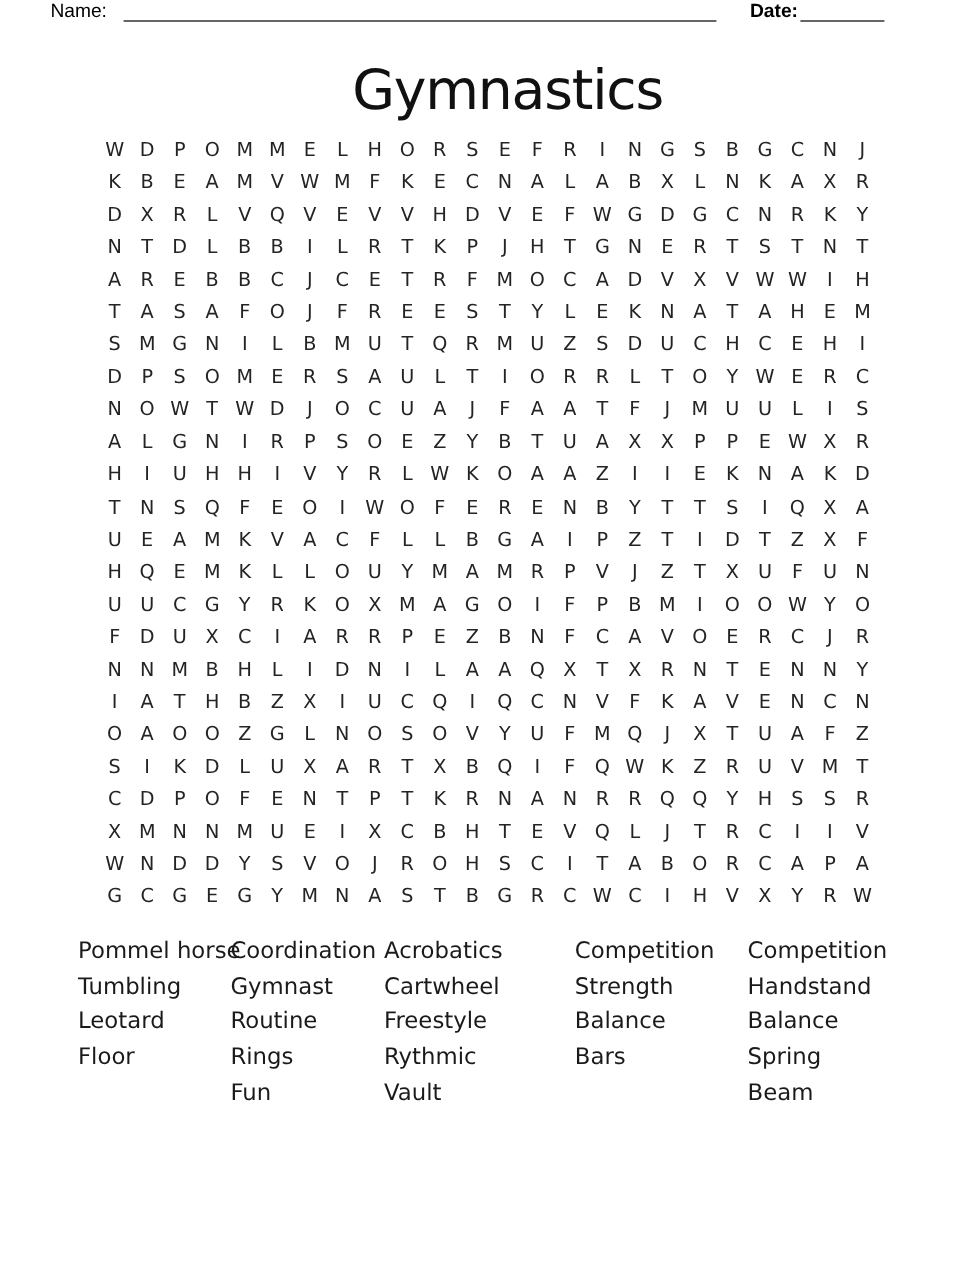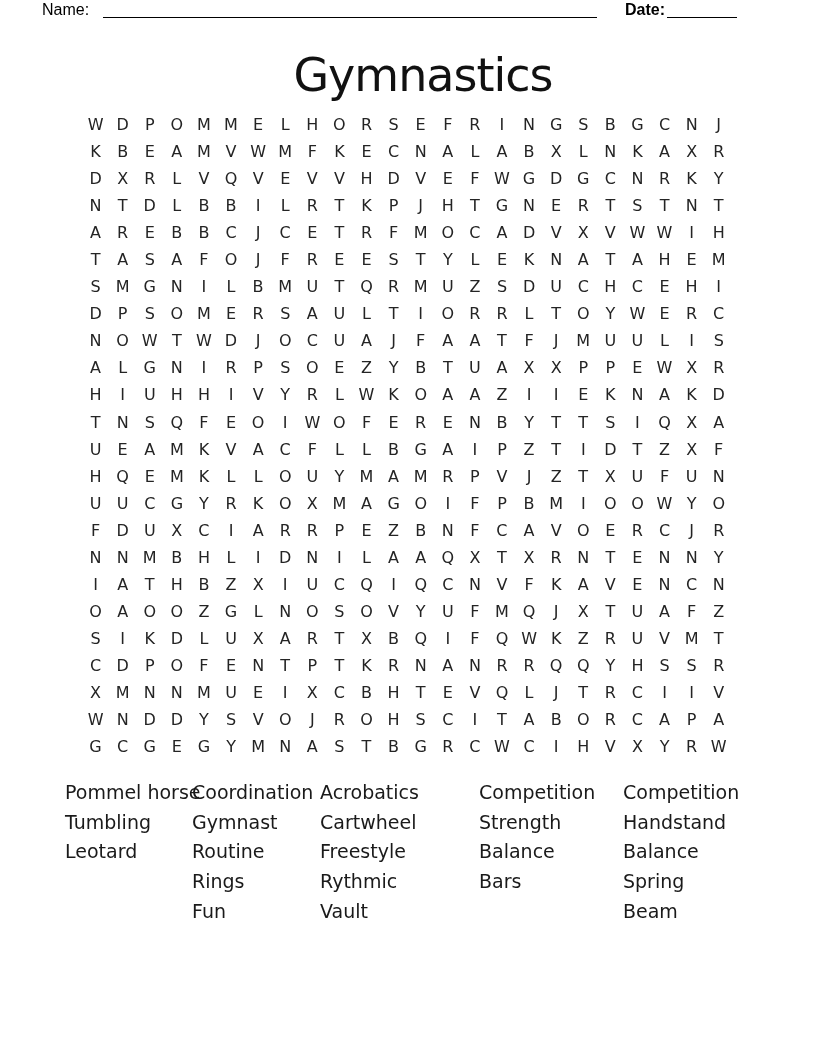--- a/index.html
+++ b/index.html
@@ -668,20 +668,21 @@
       <span class="cell">Y</span>
       <span class="cell">R</span>
       <span class="cell">W</span>
     </div>
 
   <div id="words">
       <div class="word-col" style="left: 65px;">
         <div class="word">Pommel horse</div>
         <div class="word">Tumbling</div>
         <div class="word">Leotard</div>
+        <div class="word">Floor</div>
       </div>
       <div class="word-col" style="left: 192px;">
         <div class="word">Coordination</div>
         <div class="word">Gymnast</div>
         <div class="word">Routine</div>
         <div class="word">Rings</div>
         <div class="word">Fun</div>
       </div>
       <div class="word-col" style="left: 320px;">
         <div class="word">Acrobatics</div>

